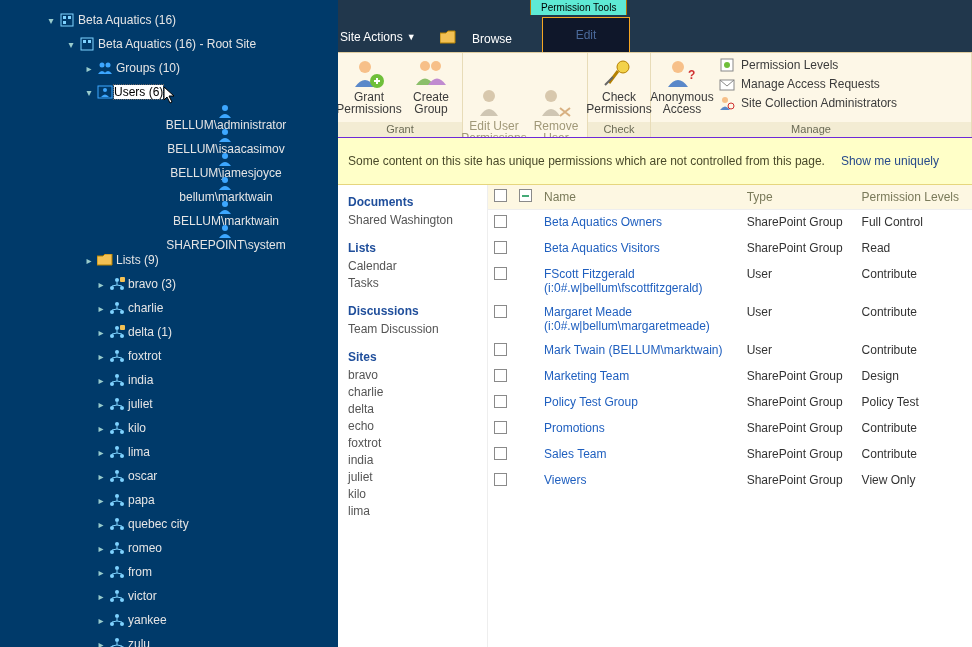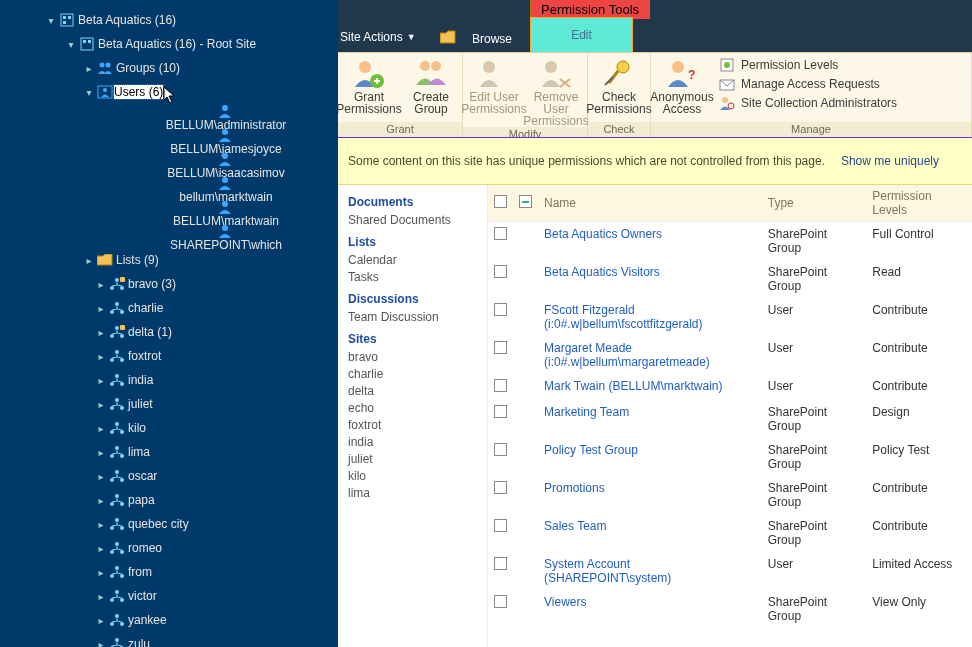--- a/index.html
+++ b/index.html
@@ -23,40 +23,40 @@
 .cursor { width: 16px; height: 20px; position: relative; }
 .cursor svg { position: absolute; top: 4px; left: 0; }
 
 
 .right { flex: 1; display: flex; flex-direction: column; background: #fff; overflow: hidden; }
 .tabbar { background: #21374c; height: 52px; position: relative; color: #fff; }
 .tabbar .siteactions { position: absolute; left: 2px; top: 30px; font-size: 12px; display: flex; align-items: center; gap: 4px; cursor: pointer; }
 .tabbar .siteactions .caret { font-size: 9px; }
 .tabbar .foldericon { position: absolute; left: 102px; top: 30px; width: 16px; height: 14px; }
 .tabbar .browse { position: absolute; left: 134px; top: 32px; cursor: pointer; }
-.tabbar .pt-label { position: absolute; left: 192px; top: 0; background: #ef4444; color: #000; padding: 2px 10px; font-size: 13px; border-left:1px solid #b47400; border-right:1px solid #b47400; }
-.tabbar .edit-tab { position: absolute; left: 192px; top: 17px; width: 103px; height: 35px; background: #5eead4; color: #4b6a9b; display: flex; align-items: center; justify-content: center; border: 1px solid #f5a623; border-bottom: none; cursor: pointer; }
+.tabbar .pt-label { position: absolute; left: 192px; top: 0; background: #5eead4; color: #000; padding: 2px 10px; font-size: 10px; border-left:1px solid #b47400; border-right:1px solid #b47400; }
+.tabbar .edit-tab { position: absolute; left: 204px; top: 17px; width: 88px; height: 35px; background: #0f172a; color: #4b6a9b; display: flex; align-items: center; justify-content: center; border: 1px solid #f5a623; border-bottom: none; cursor: pointer; }
 
 .ribbon { background: #fdf7e7; border-top: 1px solid #e0cda0; display: flex; height: 85px; }
 .rgroup { border-right: 1px solid #e8dcb8; display: flex; flex-direction: column; }
 .rgroup .btns { display: flex; flex: 1; }
 .rgroup .grouplabel { text-align: center; font-size: 11px; color: #6a6a55; padding: 1px 0 2px; background: #f3ecd3; }
 .rbtn { width: 62px; display: flex; flex-direction: column; align-items: center; justify-content: flex-start; padding-top: 4px; cursor: pointer; text-align: center; color: #3b3b3b; font-size: 11px; line-height: 12px; }
-.rbtn.dis { color: #a09878; cursor: default; }
+.rbtn.dis { color: #a09878; cursor: default; margin-top: 29px; }
 .rbtn .ricon { width: 32px; height: 32px; margin-bottom: 2px; }
 .mini-list { display: flex; flex-direction: column; padding: 4px 6px; gap: 3px; }
 .mini-item { display: flex; align-items: center; gap: 6px; color: #3b3b3b; cursor: pointer; font-size: 12px; }
 .mini-item .micon { width: 16px; height: 16px; }
 
 .msgbar { background: #ffffc8; border-top: 1px solid #6d28d9; border-bottom: 1px solid #e6d67e; padding: 16px 10px; color: #4a4a2a; display: flex; white-space: nowrap; overflow: hidden; align-items: center; }
 .msgbar a { color: #274a8b; margin-left: 16px; cursor: pointer; }
 
 .body { flex: 1; display: flex; overflow: hidden; }
 .quicklaunch { width: 150px; padding: 10px 0 10px 10px; border-right: 1px solid #eee; overflow: auto; }
-.qlhead { color: #1f4e9b; font-weight: bold; margin-top: 8px; margin-bottom: 4px; cursor: pointer; }
+.qlhead { color: #1f4e9b; font-weight: bold; margin-top: 14px; margin-bottom: 4px; cursor: pointer; }
 .qlhead:first-child { margin-top: 0; }
 .qlitem { color: #555; margin: 3px 0; cursor: pointer; }
 
 .gridwrap { flex: 1; overflow: auto; }
 table.perm { border-collapse: collapse; width: 100%; }
 table.perm th { text-align: left; font-weight: normal; color: #7a7a5a; background: #fdf7e2; padding: 4px 6px; border-bottom: 1px solid #eee; }
 table.perm td { padding: 5px 6px; vertical-align: top; color: #333; }
 table.perm td.sel, table.perm th.sel { width: 22px; text-align: center; }
 table.perm td.name a { color: #1f5fbf; cursor: pointer; }
 table.perm td.name .sub { color: #1f5fbf; display: block; }
@@ -144,33 +144,33 @@
                     </li>
                     <li class="lvl3">
                       <div class="node">
                         <span class="toggle"></span>
                         <span class="icon">
                           <svg width="14" height="14">
                             <circle cx="7" cy="4" r="3" fill="#3da7ff"></circle>
                             <path d="M1 14 Q7 6 13 14 Z" fill="#3da7ff"></path>
                           </svg>
                         </span>
-                        <span class="label">BELLUM\jamesjoyce</span>
+                        <span class="label">BELLUM\isaacasimov</span>
                       </div>
                     </li>
                     <li class="lvl3">
                       <div class="node">
                         <span class="toggle"></span>
                         <span class="icon">
                           <svg width="14" height="14">
                             <circle cx="7" cy="4" r="3" fill="#3da7ff"></circle>
                             <path d="M1 14 Q7 6 13 14 Z" fill="#3da7ff"></path>
                           </svg>
                         </span>
-                        <span class="label">BELLUM\isaacasimov</span>
+                        <span class="label">BELLUM\jamesjoyce</span>
                       </div>
                     </li>
                     <li class="lvl3">
                       <div class="node">
                         <span class="toggle"></span>
                         <span class="icon">
                           <svg width="14" height="14">
                             <circle cx="7" cy="4" r="3" fill="#3da7ff"></circle>
                             <path d="M1 14 Q7 6 13 14 Z" fill="#3da7ff"></path>
                           </svg>
@@ -192,21 +192,21 @@
                     </li>
                     <li class="lvl3">
                       <div class="node">
                         <span class="toggle"></span>
                         <span class="icon">
                           <svg width="14" height="14">
                             <circle cx="7" cy="4" r="3" fill="#3da7ff"></circle>
                             <path d="M1 14 Q7 6 13 14 Z" fill="#3da7ff"></path>
                           </svg>
                         </span>
-                        <span class="label">SHAREPOINT\which</span>
+                        <span class="label">SHAREPOINT\system</span>
                       </div>
                     </li>
                   </ul>
               </li>
               <li class="lvl2">
                   <div class="node">
                 <span class="toggle">▸</span>
                 <span class="icon">
                       <svg width="16" height="12">
                         <path d="M0 2 L6 2 L8 0 L15 0 L15 11 L0 11 Z" fill="#f3c154" stroke="#b58100"></path>
@@ -551,21 +551,21 @@
     </div>
 
     <div class="msgbar">
       <span>Some content on this site has unique permissions which are not controlled from this page.</span>
       <a>Show me uniquely</a>
     </div>
 
     <div class="body">
       <div class="quicklaunch">
         <div class="qlhead">Documents</div>
-        <div class="qlitem">Shared Documents</div>
+        <div class="qlitem">Shared Washington</div>
         <div class="qlhead">Lists</div>
         <div class="qlitem">Calendar</div>
         <div class="qlitem">Tasks</div>
         <div class="qlhead">Discussions</div>
         <div class="qlitem">Team Discussion</div>
         <div class="qlhead">Sites</div>
         <div id="ql-sites">
             <div class="qlitem">bravo</div>
             <div class="qlitem">charlie</div>
             <div class="qlitem">delta</div>
@@ -649,27 +649,20 @@
               <tr>
                 <td class="sel"><span class="chk"></span></td>
                 <td class="sel"></td>
                 <td class="name"><a>Sales Team</a></td>
                 <td>SharePoint Group</td>
                 <td>Contribute</td>
               </tr>
               <tr>
                 <td class="sel"><span class="chk"></span></td>
                 <td class="sel"></td>
-                <td class="name"><a>System Account (SHAREPOINT\system)</a></td>
-                <td>User</td>
-                <td>Limited Access</td>
-              </tr>
-              <tr>
-                <td class="sel"><span class="chk"></span></td>
-                <td class="sel"></td>
                 <td class="name"><a>Viewers</a></td>
                 <td>SharePoint Group</td>
                 <td>View Only</td>
               </tr>
             </tbody>
         </table>
       </div>
     </div>
   </div>
 </div>

